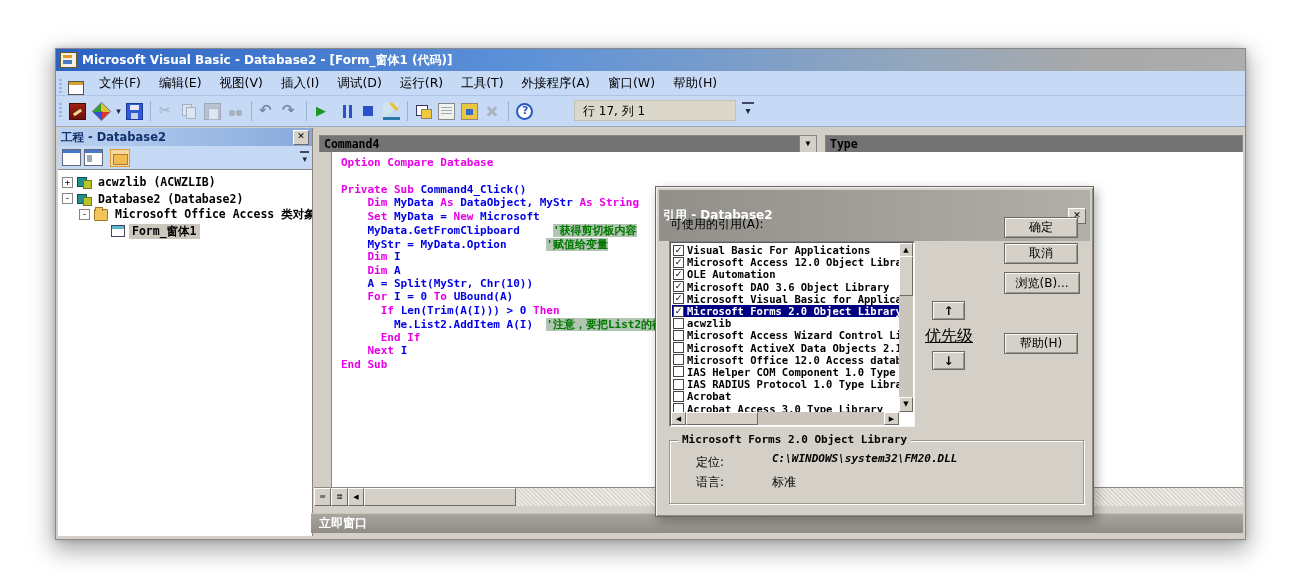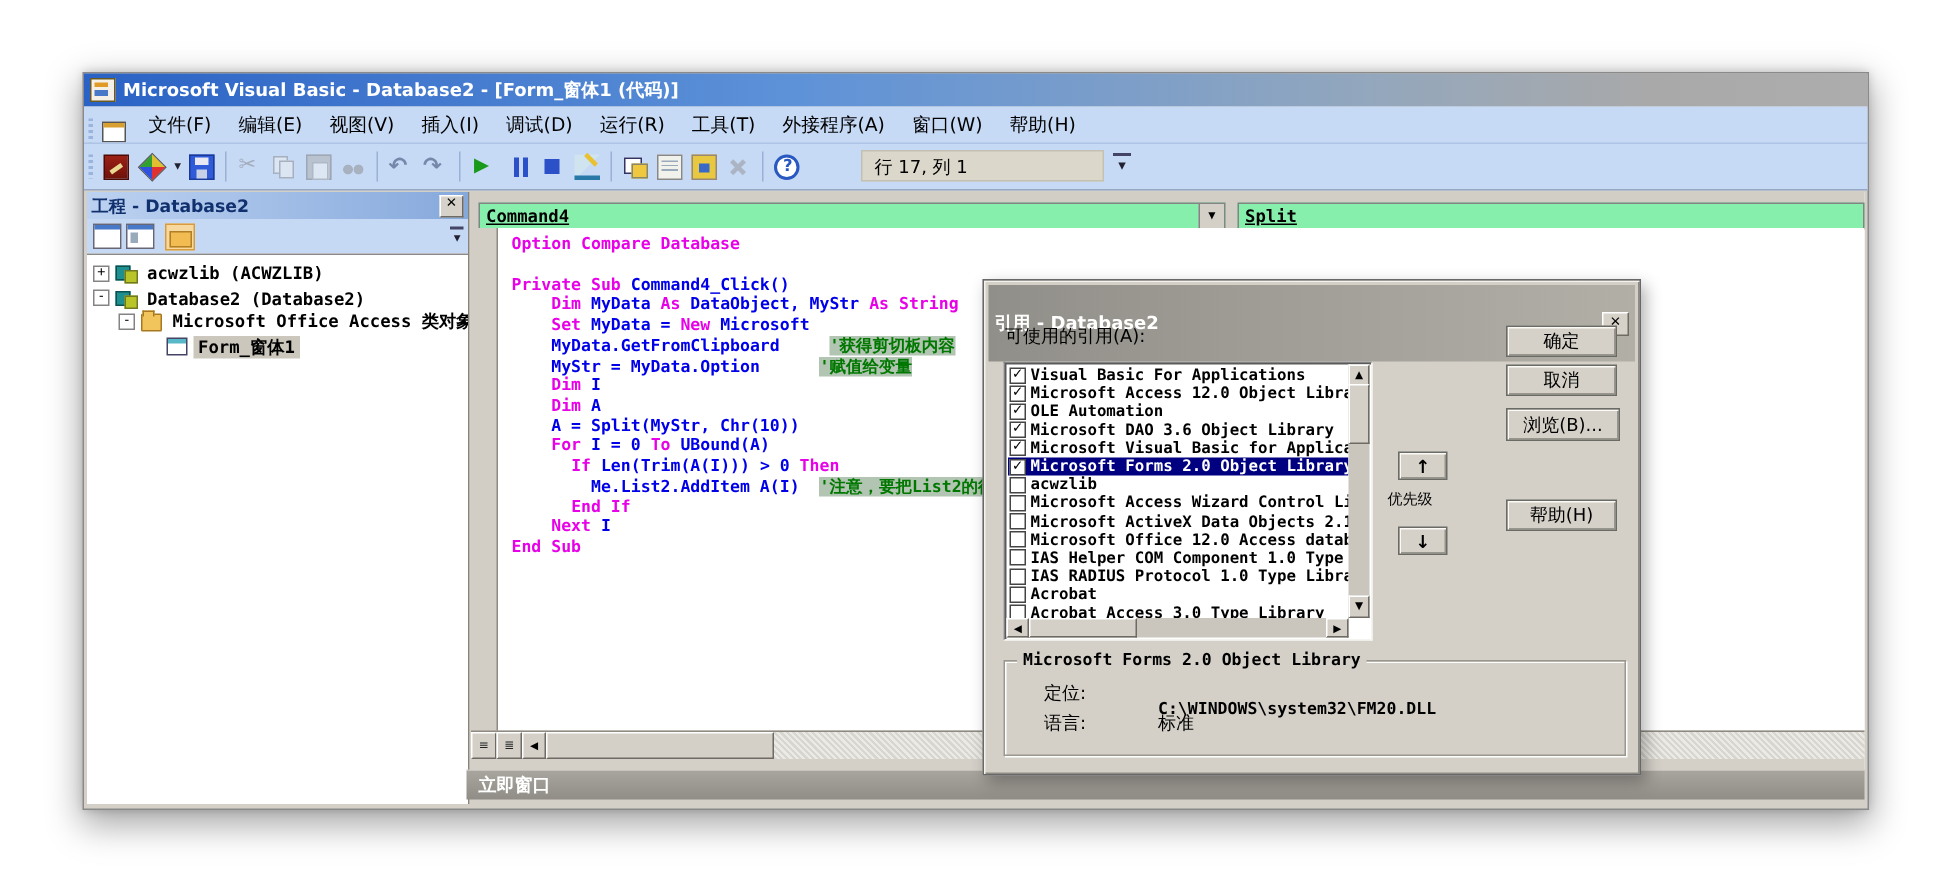--- a/index.html
+++ b/index.html
@@ -86,22 +86,22 @@
   .ti-project::after{content:"";position:absolute;left:6px;top:4px;width:7px;height:7px;background:#b8c428;border:1px solid #707820;}
   .ti-folder{background:#f2c45c;border:1px solid #a87820;box-sizing:border-box;border-radius:1px;}
   .ti-folder::before{content:"";position:absolute;left:0;top:-3px;width:6px;height:3px;background:#f2c45c;border:1px solid #a87820;border-bottom:none;}
   .ti-form{background:#fff;border:1px solid #446;box-sizing:border-box;}
   .ti-form::before{content:"";position:absolute;left:0;top:0;right:0;height:3px;background:#58b8c8;}
   .tlabel{padding:0 3px;}
   .trow.sel .tlabel{background:#cbc7bd;}
   
   .codewin{position:absolute;left:258px;top:79px;width:929px;height:385px;background:#fff;}
   .combo-row{position:absolute;left:0;top:0;right:0;height:24px;background:#d2cec6;border-bottom:1px solid #9a968e;}
-  .combo{position:absolute;top:7px;height:18px;background:#86efac;border:1px solid #848484;box-sizing:border-box;
-         font-family:"DejaVu Sans Mono",monospace;font-weight:bold;font-size:11.5px;line-height:16px;padding-left:4px;text-decoration:underline;}
+  .combo{position:absolute;top:7px;height:18px;background:#737373;border:1px solid #848484;box-sizing:border-box;
+         font-family:"DejaVu Sans Mono",monospace;font-weight:bold;font-size:11.5px;line-height:16px;padding-left:4px;}
   .combo .arrow{position:absolute;right:0;top:0;bottom:0;width:16px;background:#d4d0c8;border-left:1px solid #848484;
                 text-align:center;font-size:8px;line-height:16px;color:#000;}
   .code-area{position:absolute;left:0;top:24px;right:0;bottom:25px;background:#fff;overflow:hidden;}
   .gutter{position:absolute;left:0;top:0;bottom:0;width:17px;background:#d2cec6;border-right:1px solid #8e8a82;}
   .codepre{position:absolute;left:27px;top:4px;font-family:"DejaVu Sans Mono",monospace;font-weight:bold;font-size:11px;}
   .cl{height:13.45px;white-space:pre;}
   .sk{color:#e800e8;} .si{color:#0000e8;} .sc{color:#007800;background:#b2c4b2;}
   .scroll-row{position:absolute;left:0;right:0;bottom:7px;height:18px;background:#d4d0c8;display:flex;align-items:stretch;border-top:1px solid #8e8a82;}
   .vbt{width:15px;background:#d4d0c8;border:1px solid #fff;border-right-color:#6e6b64;border-bottom-color:#6e6b64;
        font-size:8px;line-height:15px;text-align:center;color:#222;}
@@ -132,21 +132,21 @@
   .vscroll{position:absolute;right:1px;top:1px;width:14px;bottom:14px;background:#cac6be;}
   .hscroll{position:absolute;left:1px;right:15px;bottom:1px;height:13px;background:#cac6be;display:flex;}
   .sbb{background:#d4d0c8;border:1px solid #fff;border-right-color:#6e6b64;border-bottom-color:#6e6b64;
        font-size:7px;color:#000;text-align:center;}
   .vscroll .sbb{position:absolute;left:0;right:0;height:13px;line-height:12px;}
   .vthumb{position:absolute;left:0;right:0;top:13px;height:38px;background:#d4d0c8;border:1px solid #fff;border-right-color:#6e6b64;border-bottom-color:#6e6b64;}
   .hscroll .sbb{width:13px;line-height:12px;flex:none;}
   .hthumb2{width:70px;background:#d4d0c8;border:1px solid #fff;border-right-color:#6e6b64;border-bottom-color:#6e6b64;flex:none;}
   .dbtn{position:absolute;background:#d5d1c8;border:1px solid #6b6b66;box-shadow:inset 1px 1px 0 #fbfaf6,inset -1px -1px 0 #98958c;
         font-size:12px;display:flex;align-items:center;justify-content:center;color:#000;box-sizing:border-box;}
-  .plabel{position:absolute;left:269px;top:139px;font-size:10px;}
+  .plabel{position:absolute;left:269px;top:139px;font-size:16px;text-decoration:underline;}
   .grpbox{position:absolute;left:13px;top:253px;width:413px;height:62px;border:1px solid #9a978e;
           box-shadow:inset 1px 1px 0 #fff,1px 1px 0 #fff;}
   .grpbox .gtitle{position:absolute;left:8px;top:-8px;background:#d4d0c8;padding:0 4px;
           font-family:"DejaVu Sans Mono",monospace;font-weight:bold;font-size:11px;}
   .ginfo{position:absolute;font-size:12px;}
   .gval{position:absolute;font-family:"DejaVu Sans Mono",monospace;font-weight:bold;font-size:11px;}
 </style>
 </head>
 <body>
 
@@ -244,21 +244,21 @@
         </div>
     </div>
 
     <div class="codewin">
       <div class="combo-row">
         <div class="combo" style="left:5px;width:498px;">
           <span>Command4</span>
           <span class="arrow">▼</span>
         </div>
         <div class="combo" style="left:511px;right:0;">
-          <span>Split</span>
+          <span>Type</span>
         </div>
       </div>
       <div class="code-area">
         <div class="gutter"></div>
         <div class="codepre" id="code-pre">
             <div class="cl"><span class="sk">Option Compare Database</span></div>
             <div class="cl"></div>
             <div class="cl"><span class="sk">Private Sub </span><span class="si">Command4_Click()</span></div>
             <div class="cl"><span class="si">    </span><span class="sk">Dim </span><span class="si">MyData </span><span class="sk">As </span><span class="si">DataObject, MyStr </span><span class="sk">As String</span></div>
             <div class="cl"><span class="si">    </span><span class="sk">Set </span><span class="si">MyData = </span><span class="sk">New </span><span class="si">Microsoft</span></div>
@@ -374,19 +374,19 @@
     <div class="dbtn" style="left:348px;top:56px;width:74px;height:21px;">取消</div>
     <div class="dbtn" style="left:348px;top:85px;width:76px;height:22px;">浏览(B)...</div>
     <div class="dbtn" style="left:348px;top:146px;width:74px;height:21px;">帮助(H)</div>
     <div class="dbtn" style="left:276px;top:114px;width:33px;height:19px;font-weight:bold;">↑</div>
     <div class="plabel">优先级</div>
     <div class="dbtn" style="left:276px;top:164px;width:33px;height:19px;font-weight:bold;">↓</div>
 
     <div class="grpbox">
       <span class="gtitle">Microsoft Forms 2.0 Object Library</span>
       <span class="ginfo" style="left:26px;top:13px;">定位:</span>
-      <span class="gval" style="left:102px;top:25px;">C:\WINDOWS\system32\FM20.DLL</span>
+      <span class="gval" style="left:102px;top:11px;font-style:italic;">C:\WINDOWS\system32\FM20.DLL</span>
       <span class="ginfo" style="left:26px;top:33px;">语言:</span>
       <span class="ginfo" style="left:102px;top:33px;">标准</span>
     </div>
   </div>
 
 </div>
 
 </body></html>

